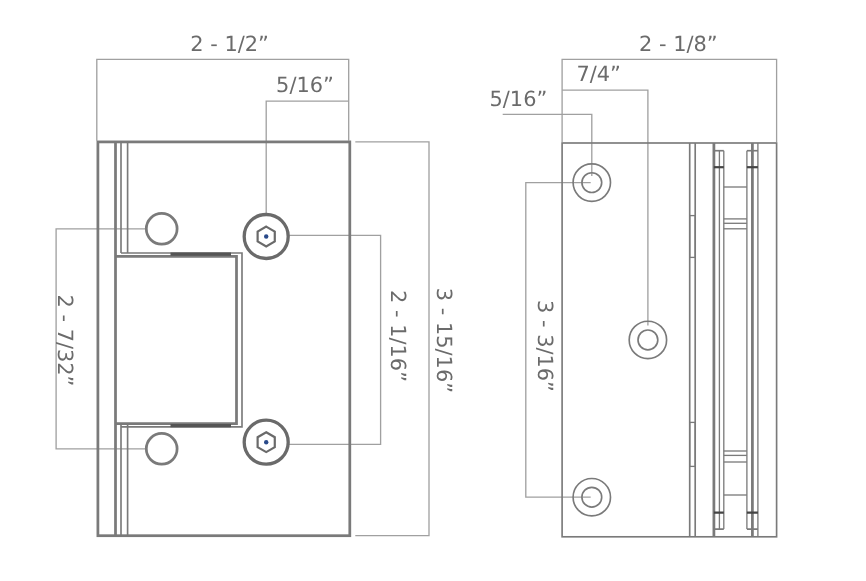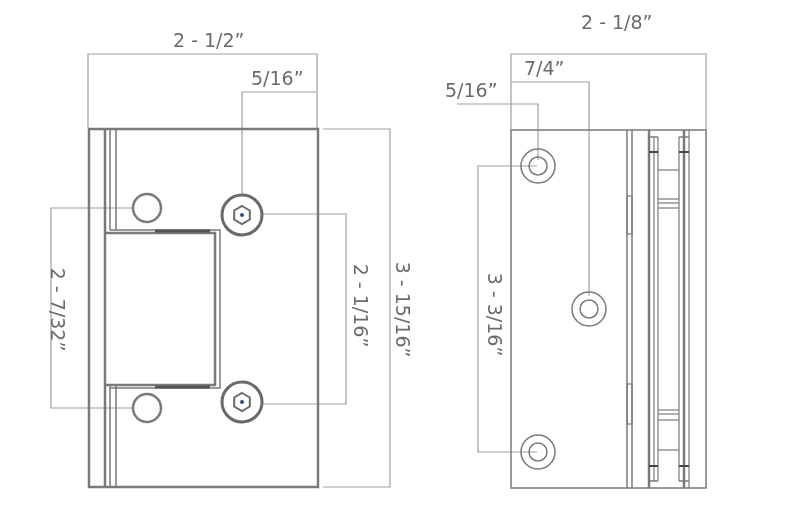--- a/index.html
+++ b/index.html
@@ -123,17 +123,17 @@
     </g>
   </svg>
 
   
   <div class="dim-label" style="left:173px; top:31px;">2 - 1/2”</div>
   <div class="dim-label" style="left:251px; top:69px;">5/16”</div>
   <div class="dim-label vert" style="left:16px; top:300px;">2 - 7/32”</div>
   <div class="dim-label vert" style="left:319px; top:296px;">2 - 1/16”</div>
   <div class="dim-label vert" style="left:355px; top:300px;">3 - 15/16”</div>
 
-  <div class="dim-label" style="left:581px; top:13px;text-align:right;">2 - 1/8”</div>
+  <div class="dim-label" style="left:581px; top:31px;text-align:right;">2 - 1/8”</div>
   <div class="dim-label" style="left:524px; top:59px;">7/4”</div>
   <div class="dim-label" style="left:445px; top:81px;">5/16”</div>
   <div class="dim-label vert" style="left:453px; top:305px;">3 - 3/16”</div>
 </div>
 
 </body></html>

